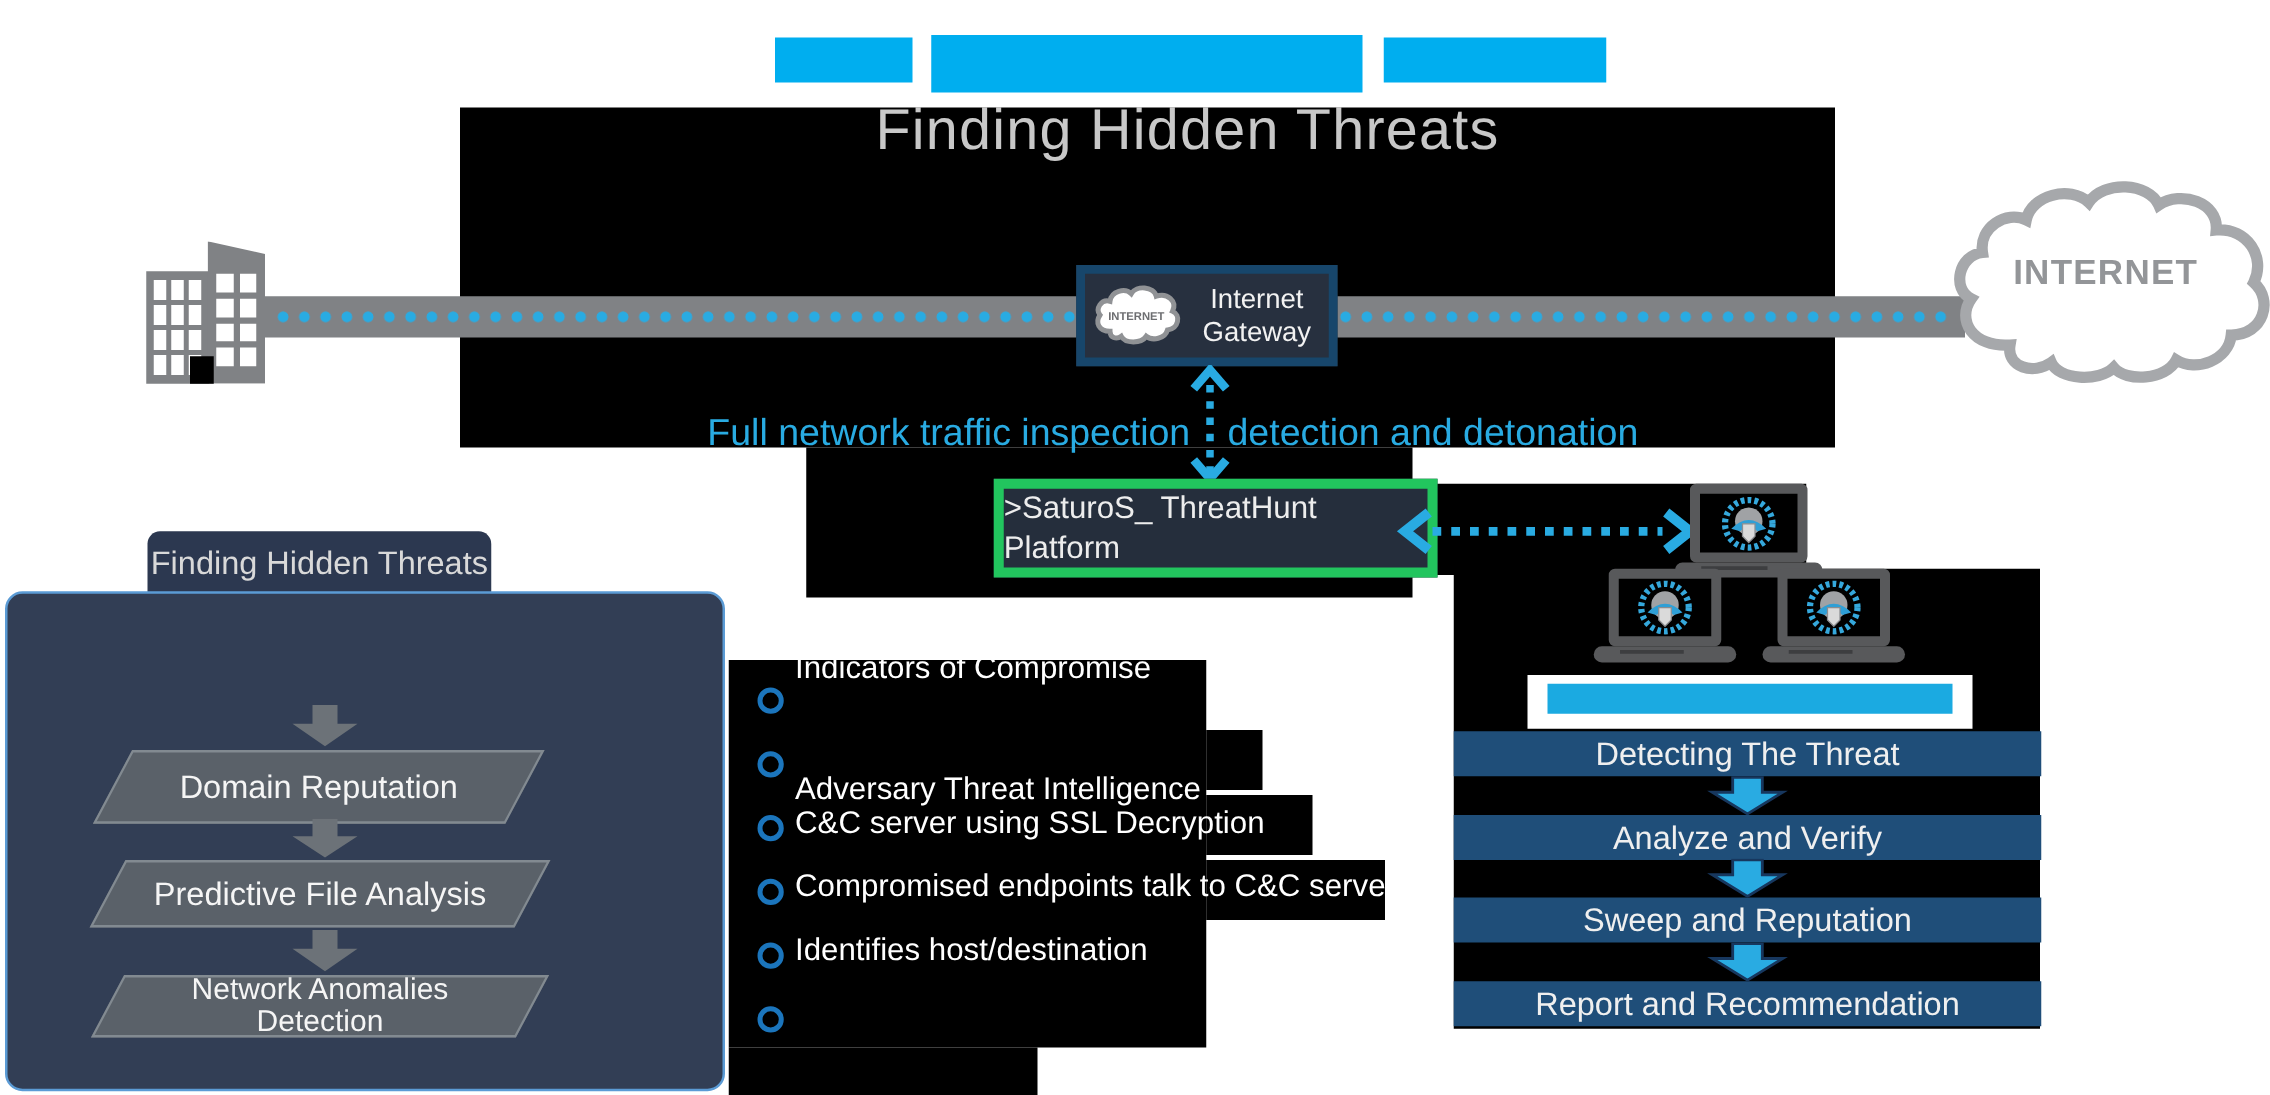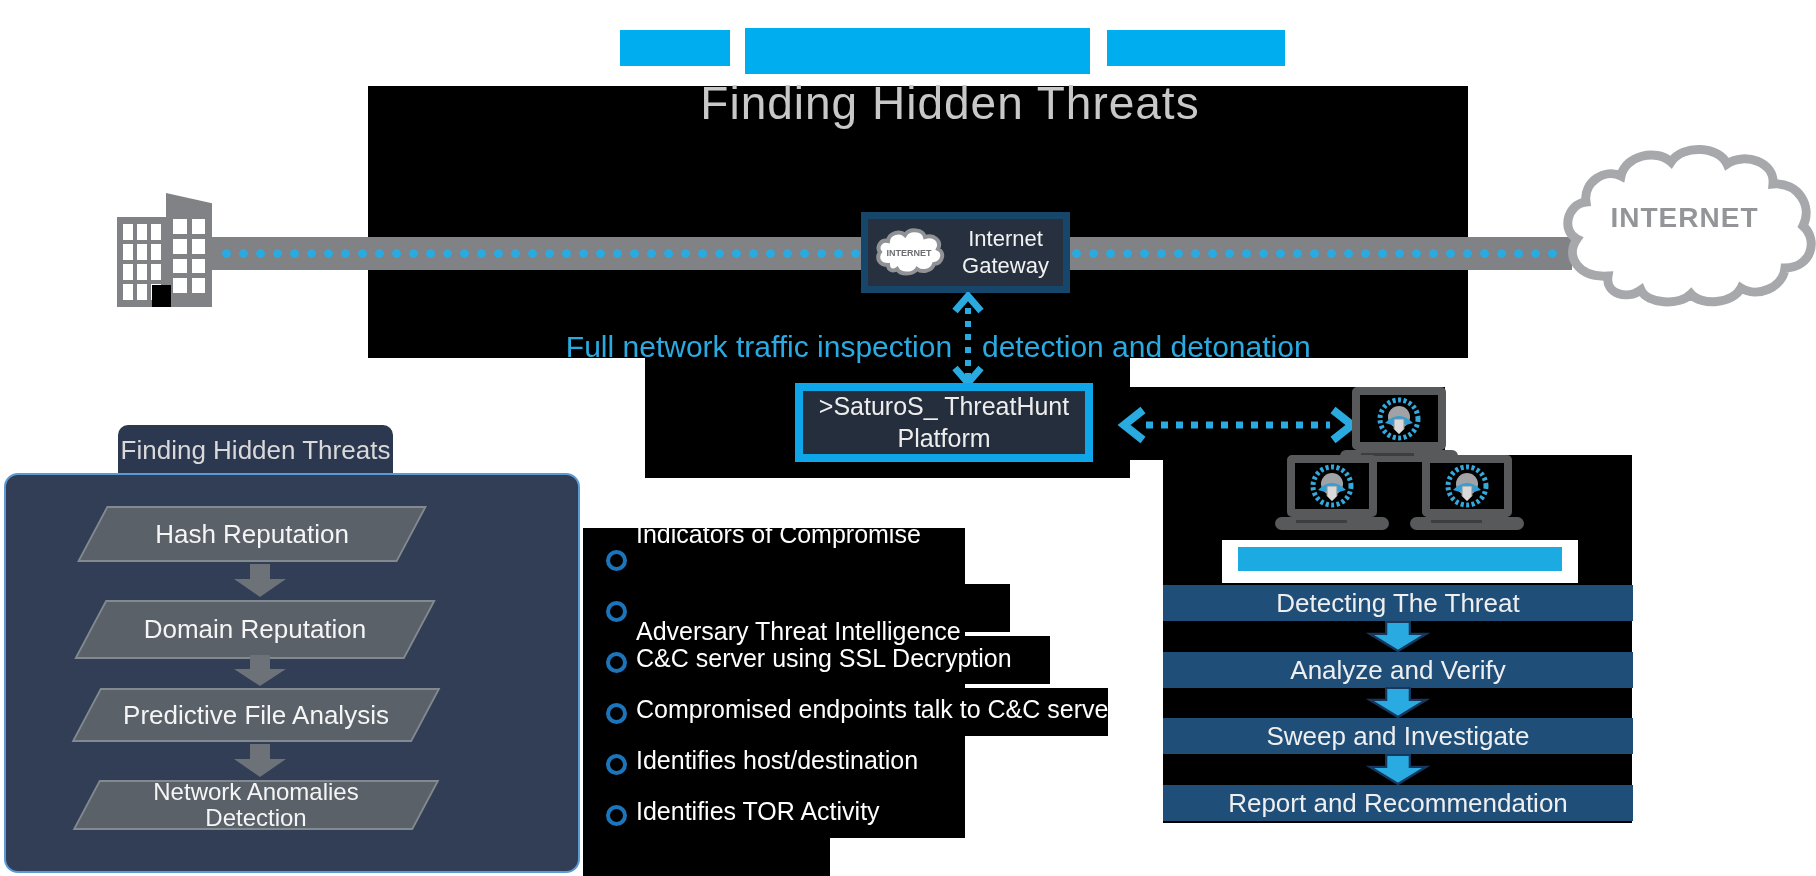--- a/index.html
+++ b/index.html
@@ -31,23 +31,23 @@
   .gw-label{color:#F2F2F2;font-size:22px;line-height:1.2;text-align:center;flex:1;}
   
   .cloud-wrap{position:absolute;left:1553px;top:136px;width:263px;height:172px;}
   .cloud-text{position:absolute;left:0;top:66px;width:100%;text-align:center;color:#939598;
               font-weight:bold;font-size:28px;letter-spacing:1px;}
   
   .cap{position:absolute;top:330px;color:#29ABE2;font-size:30px;font-weight:400;}
   .cap-left{left:560px;width:398px;text-align:center;}
   .cap-right{left:982px;}
   
-  .plat{position:absolute;left:795px;top:383px;width:298px;height:79px;background:#252E3C;
-        border:8px solid #0ea5e9;box-sizing:border-box;display:flex;flex-direction:column;
-        align-items:center;justify-content:center;color:#EDEDED;font-size:25px;line-height:1.25;}
+  .plat{position:absolute;left:795px;top:383px;width:355px;height:79px;background:#252E3C;
+        border:8px solid #22c55e;box-sizing:border-box;display:flex;flex-direction:column;
+        justify-content:center;color:#EDEDED;font-size:25px;line-height:1.25;}
   
   .lap-screen{position:absolute;background:#000;border:8px solid #58595B;border-radius:5px;
               box-sizing:border-box;display:flex;align-items:center;justify-content:center;}
   .lap-base{position:absolute;background:#58595B;border-radius:7px;}
   .lap-base::after{content:"";position:absolute;left:18%;top:3px;width:45%;height:3px;background:#3d3e40;}
   
   .white-band{position:absolute;left:1222px;top:540px;width:356px;height:43px;background:#fff;}
   .cyan-band{position:absolute;left:1238px;top:547px;width:324px;height:24px;background:#1BAAE1;}
   
   .flow-bar{position:absolute;left:1163px;width:470px;height:36px;background:#1F4E79;
@@ -179,40 +179,36 @@
       <path d="M17,22 h10 v10 l-5,5 l-5,-5 Z" fill="#DADADA" stroke="#8B8D90"></path>
     </svg>
   </div>
   <div class="lap-base" style="left:1410px;top:517px;width:114px;height:13px;"></div>
 
   <div class="white-band"></div>
   <div class="cyan-band"></div>
 
   <div class="flow-bar" style="top:585px;">Detecting The Threat</div>
   <div class="flow-bar" style="top:652px;">Analyze and Verify</div>
-  <div class="flow-bar" style="top:718px;">Sweep and Investigate</div>
+  <div class="flow-bar" style="top:718px;">Sweep and Reputation</div>
   <div class="flow-bar" style="top:785px;">Report and Recommendation</div>
 
   <svg class="abs" style="left:1363px;top:621px;" width="70" height="31" viewBox="0 0 70 34">
     <polygon points="22,1 48,1 48,14 66,14 35,33 4,14 22,14" fill="#29ABE2" stroke="#17375E" stroke-width="2.5"></polygon>
   </svg>
   <svg class="abs" style="left:1363px;top:687px;" width="70" height="31" viewBox="0 0 70 34">
     <polygon points="22,1 48,1 48,14 66,14 35,33 4,14 22,14" fill="#29ABE2" stroke="#17375E" stroke-width="2.5"></polygon>
   </svg>
   <svg class="abs" style="left:1363px;top:754px;" width="70" height="31" viewBox="0 0 70 34">
     <polygon points="22,1 48,1 48,14 66,14 35,33 4,14 22,14" fill="#29ABE2" stroke="#17375E" stroke-width="2.5"></polygon>
   </svg>
 
   <div class="panel-tab">Finding Hidden Threats</div>
   <div class="panel"></div>
 
-  <div class="para" style="left:92px;top:506px;width:320px;height:56px;">
-    <div class="para-bg"></div>
-    <div class="para-label">Hash Reputation</div>
-  </div>
   <svg class="abs" style="left:232px;top:564px;" width="56" height="34">
     <polygon points="18,0 38,0 38,15 54,15 28,33 2,15 18,15" fill="#6C7278"></polygon>
   </svg>
   <div class="para" style="left:90px;top:600px;width:330px;height:59px;">
     <div class="para-bg"></div>
     <div class="para-label">Domain Reputation</div>
   </div>
   <svg class="abs" style="left:232px;top:655px;" width="56" height="32">
     <polygon points="18,0 38,0 38,14 54,14 28,31 2,14 18,14" fill="#6C7278"></polygon>
   </svg>
@@ -232,15 +228,14 @@
   <div class="bullet-text" style="top:520px;">Indicators of Compromise</div>
   <div class="bullet-dot" style="top:601px;"></div>
   <div class="bullet-text" style="top:593px;margin-top:24px;">Adversary Threat Intelligence</div>
   <div class="bullet-dot" style="top:652px;"></div>
   <div class="bullet-text" style="top:644px;">C&amp;C server using SSL Decryption</div>
   <div class="bullet-dot" style="top:703px;"></div>
   <div class="bullet-text" style="top:695px;">Compromised endpoints talk to C&amp;C server</div>
   <div class="bullet-dot" style="top:754px;"></div>
   <div class="bullet-text" style="top:746px;">Identifies host/destination</div>
   <div class="bullet-dot" style="top:805px;"></div>
-  <div class="bullet-text" style="top:797px;">Identifies TOR Activity</div>
 
 </div>
 
 </body></html>

